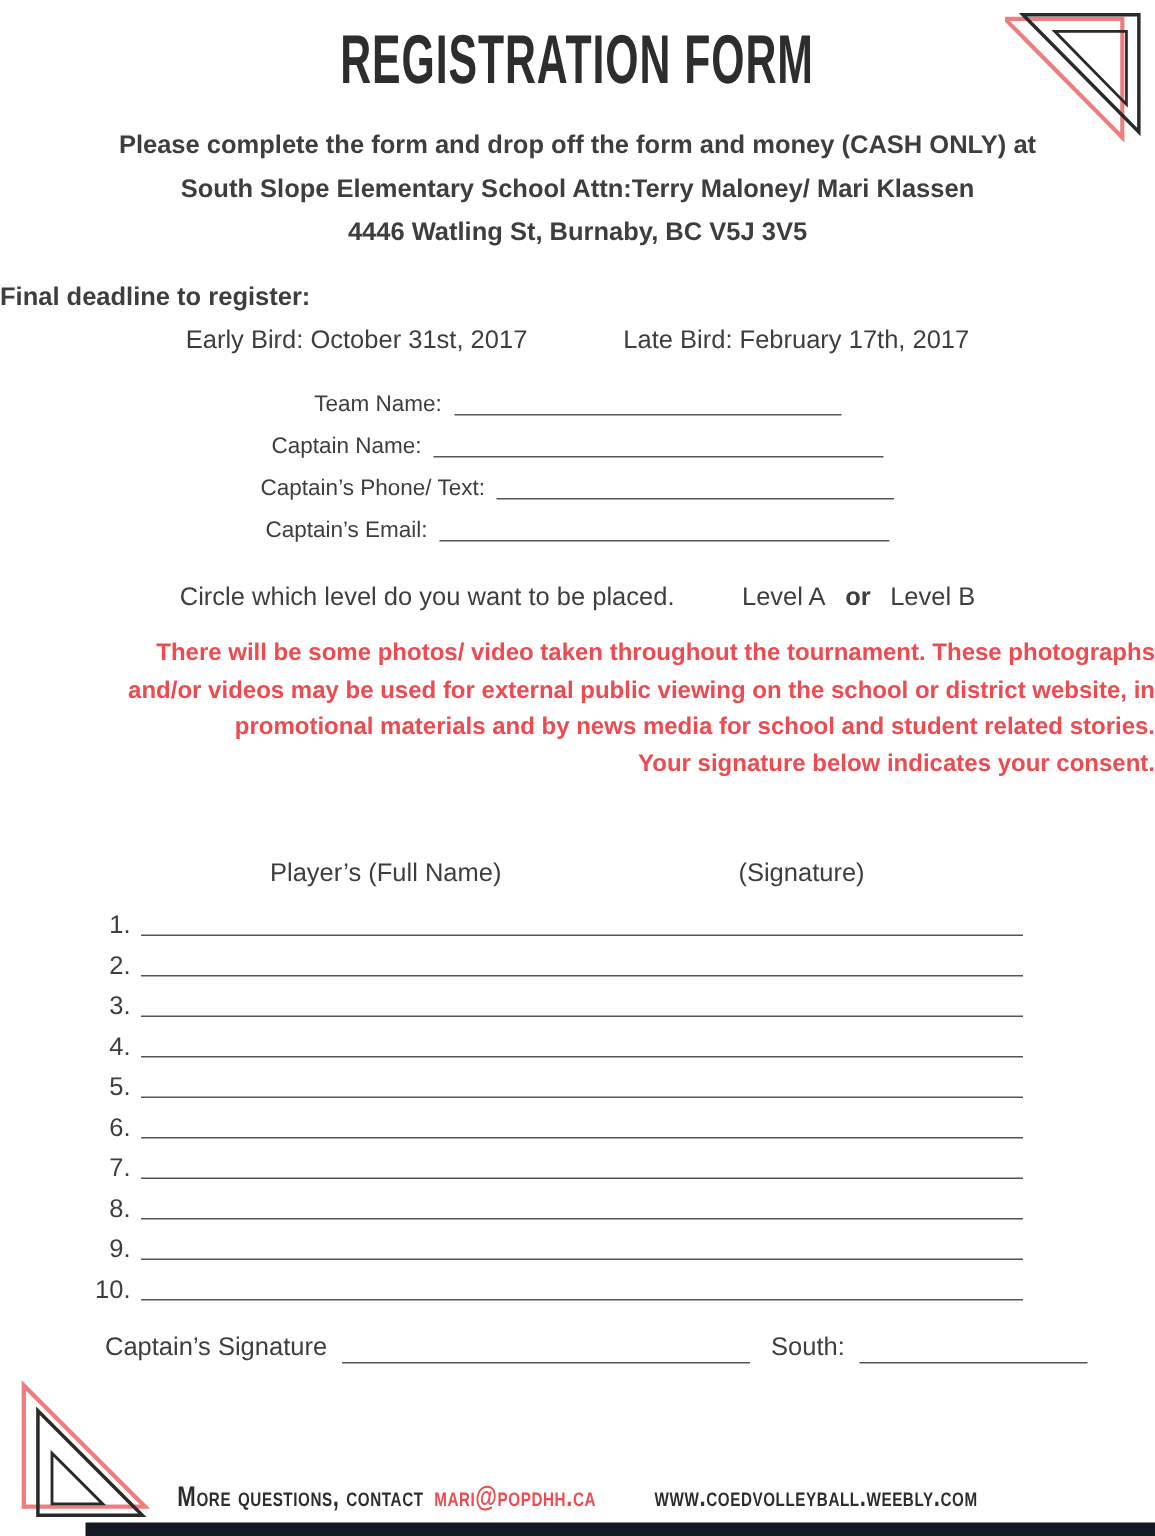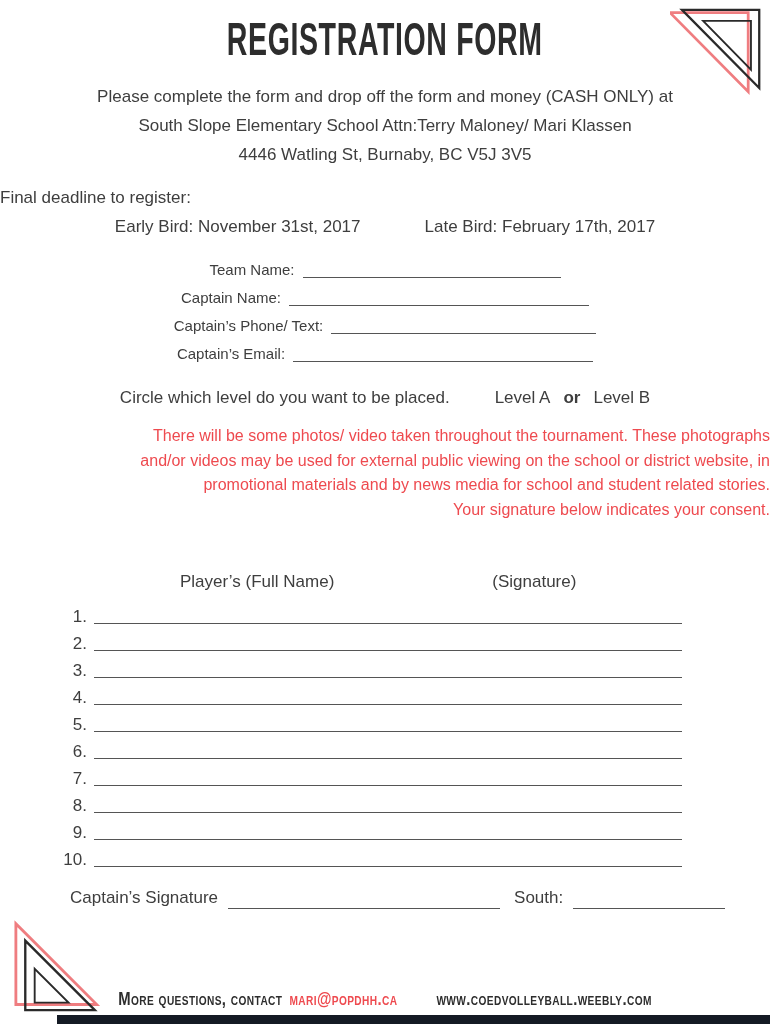--- a/index.html
+++ b/index.html
@@ -24,21 +24,21 @@
     font-weight: 700;
     letter-spacing: 1px;
     color: #2d2d2d;
     white-space: nowrap;
     transform: scaleX(0.62);
     transform-origin: center;
   }
 
   
   .intro { margin-top: 20px; text-align: center; font-size: 17px; line-height: 29px; }
-  .intro p, .deadline p, .consent p { white-space: nowrap; }
+  .intro p, .deadline p, .consent p { white-space: nowrap; font-weight: bold; }
 
   
   .deadline { margin-top: 14px; text-align: left; font-size: 17px; }
   .deadline-heading { line-height: 29px; }
   .deadline-row { line-height: 29px; display: flex; justify-content: center; gap: 64px; }
 
   
   .fields { margin-top: 15px; text-align: center; font-size: 15px; }
   .field-row { height: 28px; line-height: 28px; white-space: nowrap; }
   .blank {
@@ -155,21 +155,21 @@
 
   <div class="intro">
     <p>Please complete the form and drop off the form and money (CASH ONLY) at</p>
     <p>South Slope Elementary School Attn:Terry Maloney/ Mari Klassen</p>
     <p>4446 Watling St, Burnaby, BC V5J 3V5</p>
   </div>
 
   <div class="deadline">
     <p class="deadline-heading">Final deadline to register:</p>
     <div class="deadline-row">
-      <span>Early Bird: November 31st, 2017</span>
+      <span>Early Bird: October 31st, 2017</span>
       <span>Late Bird: February 17th, 2017</span>
     </div>
   </div>
 
   <div class="fields">
     <div class="field-row">
       <span>Team Name:</span><span class="blank w258"></span>
     </div>
     <div class="field-row">
       <span>Captain Name:</span><span class="blank w300"></span>

